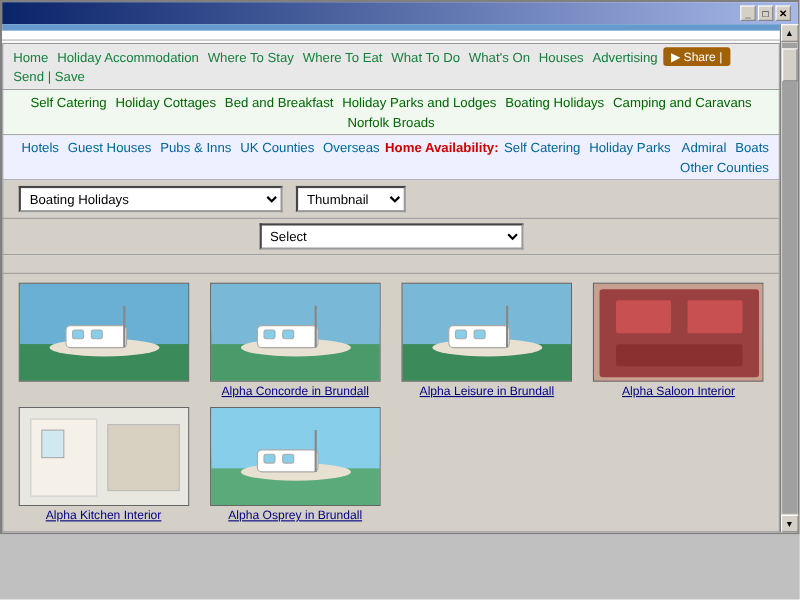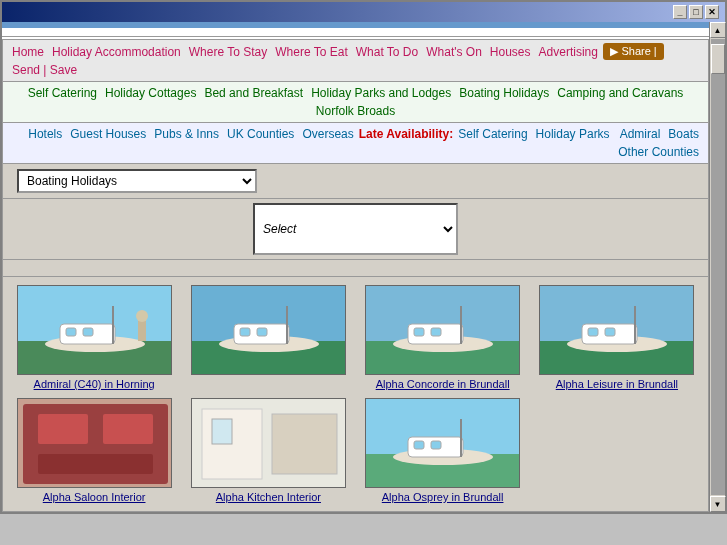--- a/index.html
+++ b/index.html
@@ -61,21 +61,21 @@
       background: #e8e8e8;
       border: 1px solid #999;
       border-top: none;
       padding: 3px 6px;
       display: flex;
       flex-wrap: wrap;
       align-items: center;
       gap: 2px;
     }
     .nav-bar a, .nav-link {
-      color: #be185d;
+      color: #15803d;
       text-decoration: none;
       font-size: 12px;
       padding: 1px 3px;
       cursor: pointer;
       white-space: nowrap;
     }
 
     .nav-bar-green {
       background: #f0f8f0;
       border: 1px solid #999;
@@ -157,26 +157,25 @@
       background: #d4d0c8;
       border: 1px solid #999;
       border-top: none;
       padding: 4px 8px;
       display: flex;
       align-items: center;
       justify-content: center;
     }
     .select-row select {
       font-size: 12px;
-      padding: 16px 4px;
+      padding: 2px 4px;
       border: 2px inset #999;
       background: white;
-      width: 205px;
-      cursor: pointer;
-      font-style: italic;
+      width: 240px;
+      cursor: pointer;
     }
 
     
     .info-text {
       background: #d4d0c8;
       border: 1px solid #999;
       border-top: none;
       padding: 8px;
       text-align: center;
       font-size: 12px;
@@ -365,79 +364,62 @@
         <a class="nav-link">Camping and Caravans</a>
         <a class="nav-link">Norfolk Broads</a>
       </div>
 
       <div class="nav-bar-blue">
         <a class="nav-link">Hotels</a>
         <a class="nav-link">Guest Houses</a>
         <a class="nav-link">Pubs &amp; Inns</a>
         <a class="nav-link">UK Counties</a>
         <a class="nav-link">Overseas</a>
-        <span class="late-avail">Late Availability:</span>
+        <span class="late-avail">Home Availability:</span>
         <a class="nav-link">Self Catering</a>
         <a class="nav-link">Holiday Parks</a>
         <br>
         <a class="nav-link">Admiral</a>
         <a class="nav-link">Boats</a>
         <a class="nav-link">Other Counties</a>
       </div>
 
       <div class="controls-bar">
         <label></label>
         <select class="type-select">
           <option>Boating Holidays</option>
           <option>Self Catering</option>
           <option>Holiday Cottages</option>
           <option>Bed and Breakfast</option>
           <option>Hotels</option>
         </select>
         <label></label>
+        <select class="view-select">
+          <option>Thumbnail</option>
+          <option>List</option>
+          <option>Map</option>
+        </select>
         <label></label>
       </div>
 
       <div class="select-row">
         <select>
           <option>Select</option>
           <option>Brundall</option>
           <option>Horning</option>
           <option>Norwich</option>
           <option>Wroxham</option>
         </select>
       </div>
 
       <div class="info-text">
         <span></span>
       </div>
 
       <div class="gallery-area" id="gallery-container">
-      <div class="gallery-item">
-            <div class="gallery-img boat-img-1">
-      <svg width="155" height="90" xmlns="http://www.w3.org/2000/svg">
-
-        <rect width="155" height="55" fill="#87ceeb"></rect>
-
-        <rect y="55" width="155" height="35" fill="#4a8a5a"></rect>
-
-        <ellipse cx="77" cy="58" rx="50" ry="8" fill="#e8e0d0"></ellipse>
-
-        <rect x="42" y="38" width="55" height="20" rx="4" fill="white" stroke="#aaa" stroke-width="1"></rect>
-
-        <rect x="48" y="42" width="10" height="8" rx="2" fill="#87ceeb" stroke="#aaa" stroke-width="1"></rect>
-        <rect x="65" y="42" width="10" height="8" rx="2" fill="#87ceeb" stroke="#aaa" stroke-width="1"></rect>
-
-        <line x1="95" y1="20" x2="95" y2="58" stroke="#888" stroke-width="2"></line>
-
-        <rect x="120" y="30" width="8" height="25" fill="#c8b898"></rect>
-                <ellipse cx="124" cy="30" rx="6" ry="6" fill="#d4c8a8"></ellipse>
-      </svg></div>
-            <div class="gallery-caption">Admiral (C40) in Horning</div>
-          </div>
           <div class="gallery-item">
             <div class="gallery-img boat-img-2">
       <svg width="155" height="90" xmlns="http://www.w3.org/2000/svg">
 
         <rect width="155" height="55" fill="#6ab0d4"></rect>
 
         <rect y="55" width="155" height="35" fill="#3a8a5a"></rect>
 
         <ellipse cx="77" cy="58" rx="50" ry="8" fill="#e8e0d0"></ellipse>
 

